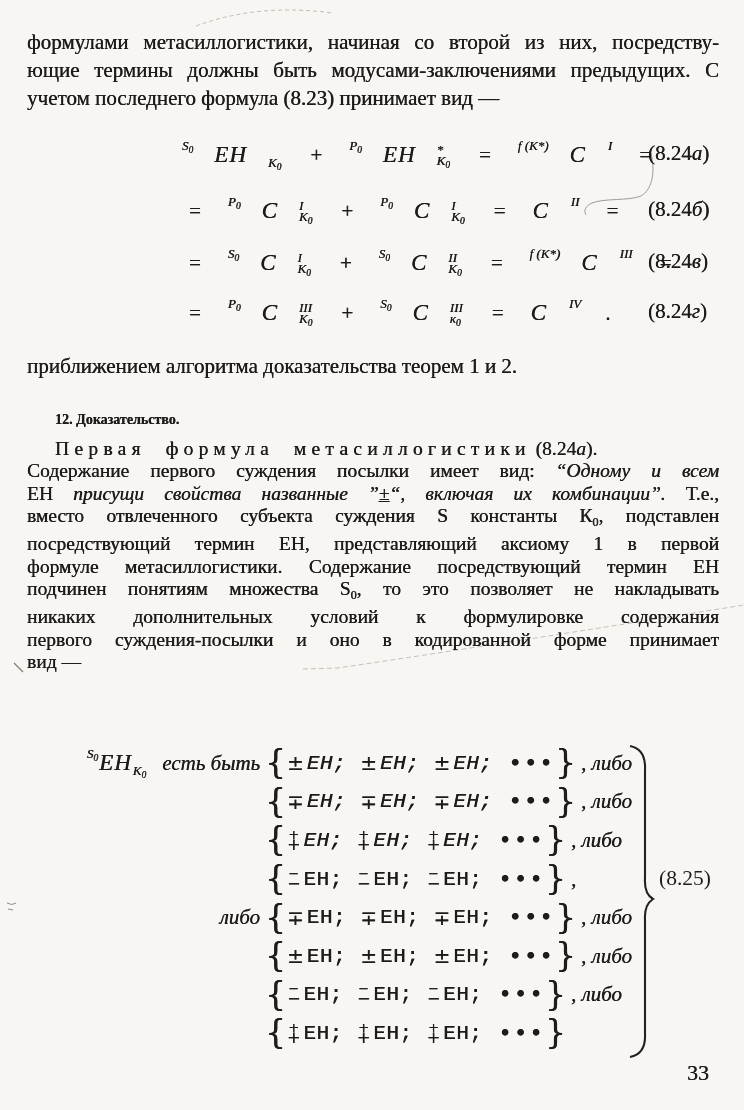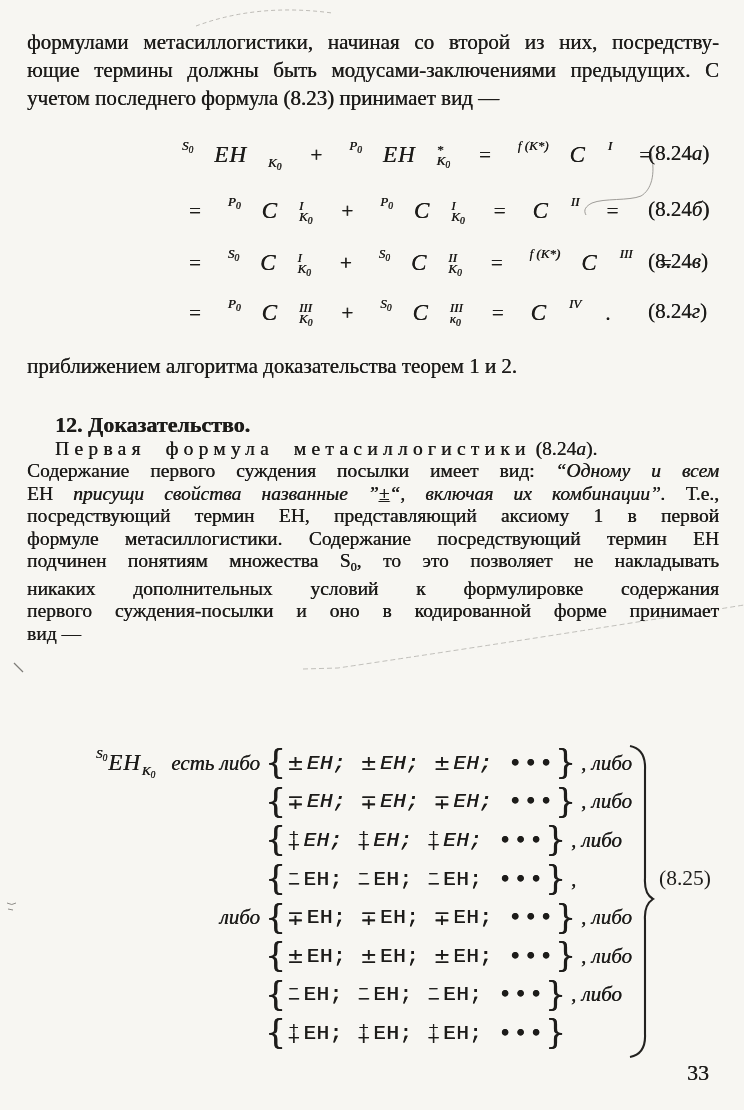--- a/index.html
+++ b/index.html
@@ -16,21 +16,21 @@
   .p3 .ln{font-size:19.5px;line-height:22.4px;white-space:normal;}
   .just{text-align:justify;text-align-last:justify;}
   .ind{text-indent:28px;}
   .thick, .eqrow, .b825, .hdr, .eqlabel, .pagenum{text-shadow:0.35px 0 0 currentColor;gap:20px;}
   .para{text-shadow:0.35px 0 0 currentColor;}
   .it{font-style:italic;}
   .ul{text-decoration:underline;}
   .bd{font-weight:bold;}
   .spd{letter-spacing:0.27em;word-spacing:0.5em;}
   .subd{font-size:0.62em;vertical-align:-0.3em;}
-  .hdr{position:absolute;left:27px;top:412px;font-size:22px;font-weight:bold;text-indent:28px;width:600px;}
+  .hdr{position:absolute;left:27px;top:412px;font-size:14px;font-weight:bold;text-indent:28px;width:600px;}
   
   .eqrow{position:absolute;display:flex;align-items:center;height:42px;font-size:23px;}
   .eqlabel{position:absolute;left:648px;font-size:21px;}
   .tok-pre{font-size:13px;font-style:italic;position:relative;top:-9px;margin-right:1px;}
   .tok-b{font-style:italic;font-size:23px;letter-spacing:1px;}
   .tok-sub{font-size:13px;font-style:italic;position:relative;top:8px;margin-left:1px;margin-right:2px;}
   .tok-sup{font-size:13px;font-style:italic;position:relative;top:-9px;margin-left:2px;}
   .tok-ss{display:inline-flex;flex-direction:column;align-items:flex-start;font-size:13px;font-style:italic;line-height:11px;position:relative;top:1px;margin-left:1px;margin-right:2px;vertical-align:middle;}
   .tok-ss .sst{height:11px;}
   .tok-op{font-size:21px;margin:0 7px;font-style:normal;}
@@ -161,35 +161,36 @@
   <div class="para p2" style="top:352px;">
       <div class="ln"><span>приближением алгоритма доказательства теорем 1 и 2.</span></div>
     </div>
 
   <div class="hdr"><span class="bd">12. Доказательство.</span></div>
 
   <div class="para p3" style="top:438px;">
       <div class="ln ind"><span class="spd">Первая формула метасиллогистики</span><span> (8.24</span><span class="it">а</span><span>).</span></div>
       <div class="ln just"><span>Содержание первого суждения посылки имеет вид: </span><span class="it">“Одному и всем</span></div>
       <div class="ln just"><span>ЕН </span><span class="it">присущи свойства названные ”</span><span class="it ul">±</span><span class="it">“, включая их комбинации”.</span><span> Т.е.,</span></div>
+      <div class="ln just"><span>вместо отвлеченного субъекта суждения S константы К</span><span class="subd">0</span><span>, подставлен</span></div>
       <div class="ln just"><span>посредствующий термин ЕН, представляющий аксиому 1 в первой</span></div>
       <div class="ln just"><span>формуле метасиллогистики. Содержание посредствующий термин ЕН</span></div>
       <div class="ln just"><span>подчинен понятиям множества S</span><span class="subd">0</span><span>, то это позволяет не накладывать</span></div>
       <div class="ln just"><span>никаких дополнительных условий к формулировке содержания</span></div>
       <div class="ln just"><span>первого суждения-посылки и оно в кодированной форме принимает</span></div>
       <div class="ln"><span>вид —</span></div>
     </div>
 
   <div class="b825" id="b825">
       <div class="r825">
         <div class="lslot">
           <span class="tok-pre">S<span class="pd">0</span></span>
           <span class="tok-b">ЕН</span>
           <span class="tok-sub">К<span class="pd">0</span></span>
-          <span class="it" style="margin-left: 14px;">есть либо</span>
+          <span class="it" style="margin-left: 14px;">есть быть</span>
         </div>
         <div class="grp it">
           <span class="brace">{</span>
           <span class="sgn it">±</span>
           <span class="itm">ЕН;&nbsp;</span>
           <span class="sgn it">±</span>
           <span class="itm">ЕН;&nbsp;</span>
           <span class="sgn it">±</span>
           <span class="itm">ЕН;&nbsp;</span>
           <span class="dots">•••</span>

